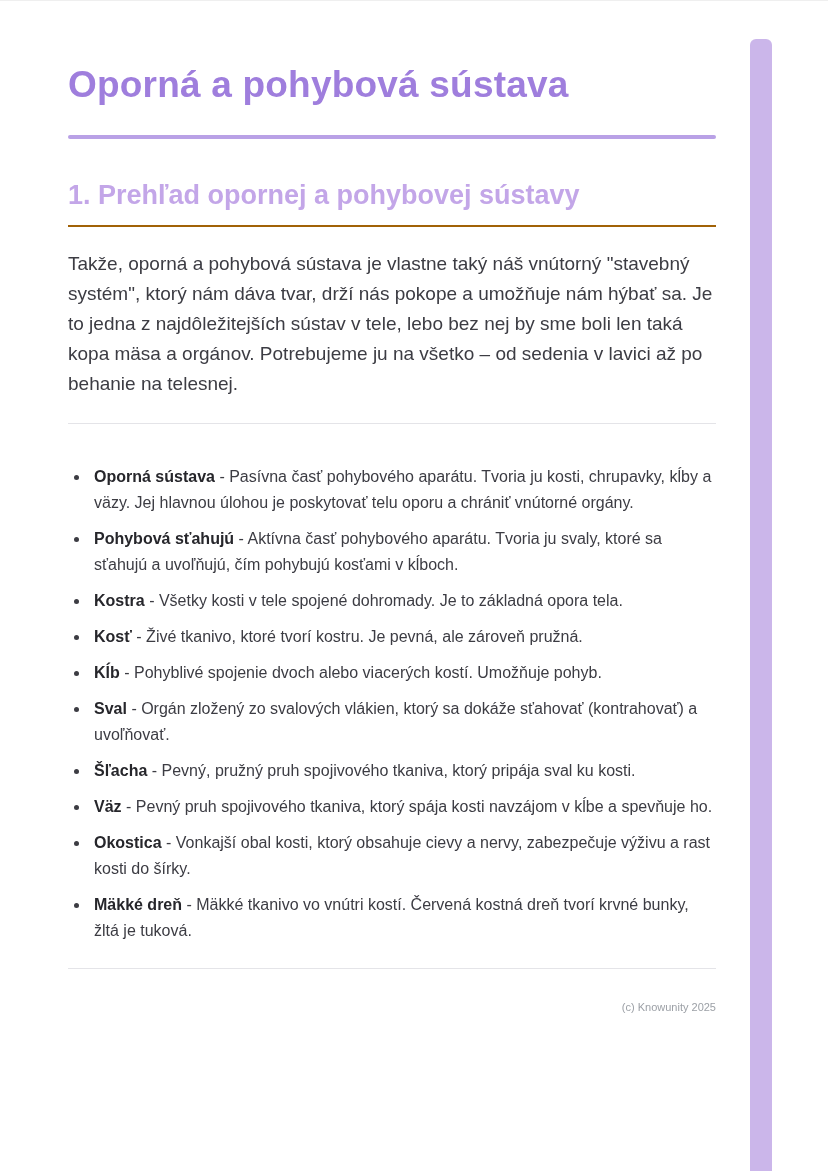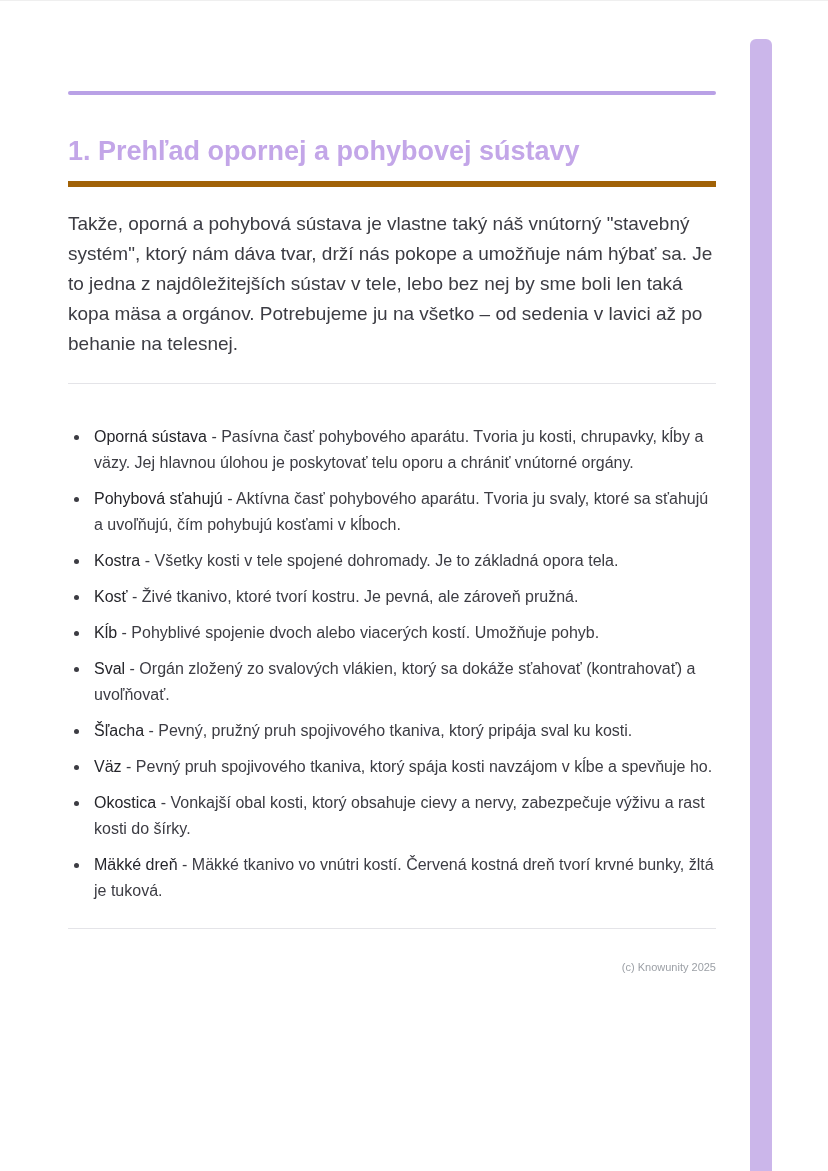--- a/index.html
+++ b/index.html
@@ -47,21 +47,21 @@
   section {
     margin-top: 40px;
   }
   h2 {
     margin: 0;
     font-size: 27px;
     line-height: 1.25;
     font-weight: 700;
     color: #c3a6e8;
     padding-bottom: 12px;
-    border-bottom: 6px solid #a16207;
+    border-bottom: 2px solid #a16207;
   }
   p.body-text {
     margin: 22px 0 0 0;
     font-size: 19px;
     line-height: 30px;
     color: #3c3c43;
   }
   hr.divider {
     border: none;
     border-top: 1px solid #e4e4e8;
@@ -72,21 +72,21 @@
     padding-left: 22px;
     font-size: 16px;
     line-height: 26px;
   }
   ul.def-list li {
     margin-bottom: 10px;
     padding-left: 4px;
   }
   ul.def-list li strong {
     color: #26262b;
-    font-weight: 400;
+    font-weight: 700;
   }
   .footer {
     margin-top: 32px;
     text-align: right;
     font-size: 11px;
     color: #9ca0a6;
   }
   .side-bar {
     position: absolute;
     top: 38px;
@@ -96,20 +96,21 @@
     background: #cbb6ea;
     border-radius: 6px 6px 0 0;
   }
 </style>
 </head>
 <body>
 
 <div class="page">
   <div class="content">
 
+    <h1>Oporná a pohybová sústava</h1>
     <div class="title-rule"></div>
 
     <section>
       <h2>1. Prehľad opornej a pohybovej sústavy</h2>
       <p class="body-text">Takže, oporná a pohybová sústava je vlastne taký náš vnútorný "stavebný systém", ktorý nám dáva tvar, drží nás pokope a umožňuje nám hýbať sa. Je to jedna z najdôležitejších sústav v tele, lebo bez nej by sme boli len taká kopa mäsa a orgánov. Potrebujeme ju na všetko – od sedenia v lavici až po behanie na telesnej.</p>
     </section>
 
     <hr class="divider">
 
     <section>

